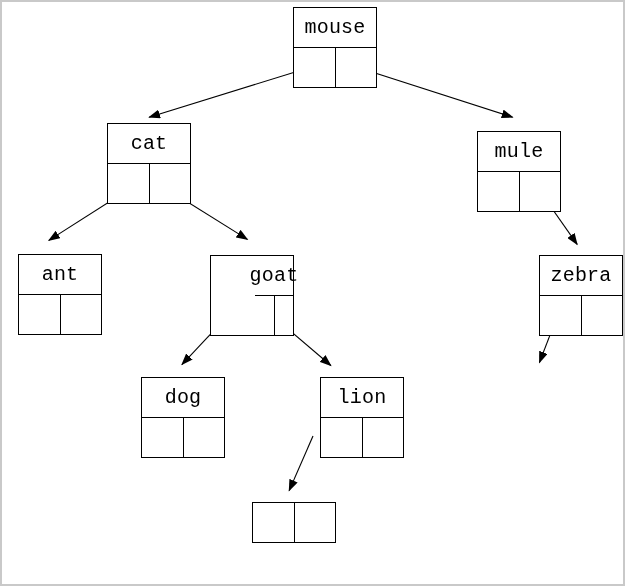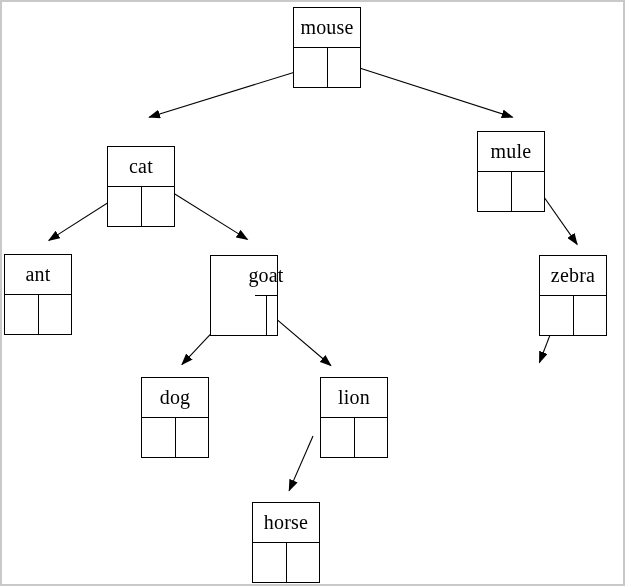--- a/index.html
+++ b/index.html
@@ -24,24 +24,25 @@
     width: 100%;
     height: 100%;
     pointer-events: none;
   }
   #edges-layer line {
     stroke: #000000;
     stroke-width: 1.1;
   }
   .node {
     position: absolute;
-    width: 68px;
+    width: 84px;
     box-sizing: border-box;
     border: 1.5px solid #000000;
     background: #ffffff;
+    font-family: Liberation Mono, monospace;
   }
   .node-label {
     height: 39px;
     border-bottom: 1.5px solid #000000;
     display: flex;
     align-items: center;
     justify-content: center;
     font-size: 20px;
     color: #000000;
     letter-spacing: 0.2px;
@@ -80,37 +81,37 @@
     </svg>
 
   <div class="node" style="left: 291px; top: 5px;">
     <div class="node-label">mouse</div>
     <div class="node-cells">
       <div class="cell cell-left"></div>
       <div class="cell cell-right"></div>
     </div>
   </div>
 
-  <div class="node" style="left: 105px; top: 144px;">
+  <div class="node" style="left: 105px; top: 121px;">
     <div class="node-label">cat</div>
     <div class="node-cells">
       <div class="cell cell-left"></div>
       <div class="cell cell-right"></div>
     </div>
   </div>
 
   <div class="node" style="left: 475px; top: 129px;">
     <div class="node-label">mule</div>
     <div class="node-cells">
       <div class="cell cell-left"></div>
       <div class="cell cell-right"></div>
     </div>
   </div>
 
-  <div class="node" style="left: 2px; top: 252px;">
+  <div class="node" style="left: 16px; top: 252px;">
     <div class="node-label">ant</div>
     <div class="node-cells">
       <div class="cell cell-left"></div>
       <div class="cell cell-right"></div>
     </div>
   </div>
 
   <div class="node" style="left: 208px; top: 253px; padding-left: 44px;">
     <div class="node-label">goat</div>
     <div class="node-cells">
@@ -138,20 +139,19 @@
   <div class="node" style="left: 292px; top: 375px; margin-left: 26px;">
     <div class="node-label">lion</div>
     <div class="node-cells">
       <div class="cell cell-left"></div>
       <div class="cell cell-right"></div>
     </div>
   </div>
 
 
   <div class="node" style="left: 250px; top: 500px;">
-    <div class="node-label">horse</div>
     <div class="node-cells">
       <div class="cell cell-left"></div>
       <div class="cell cell-right"></div>
     </div>
   </div>
 
 </div>
 
 </body></html>

